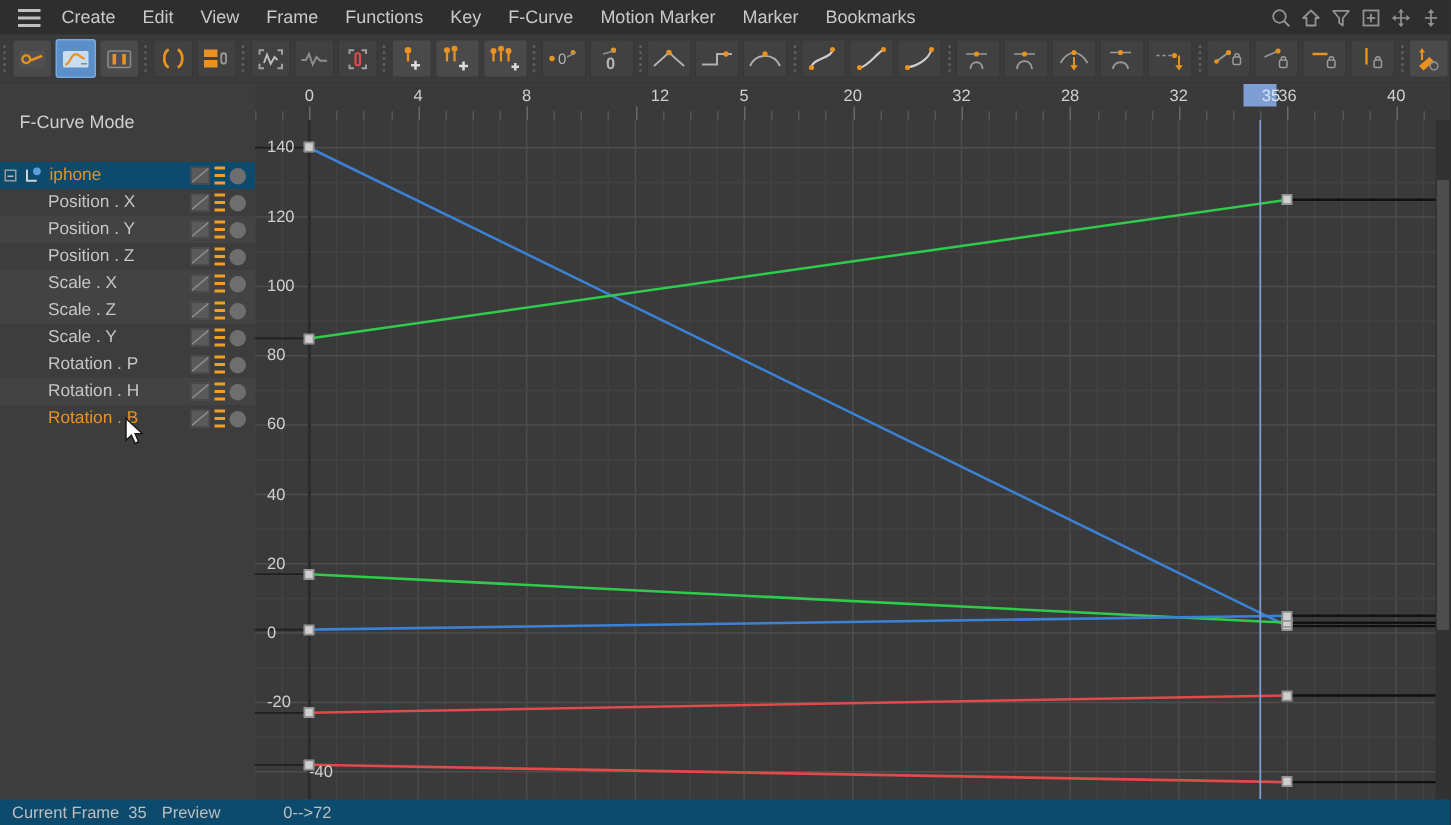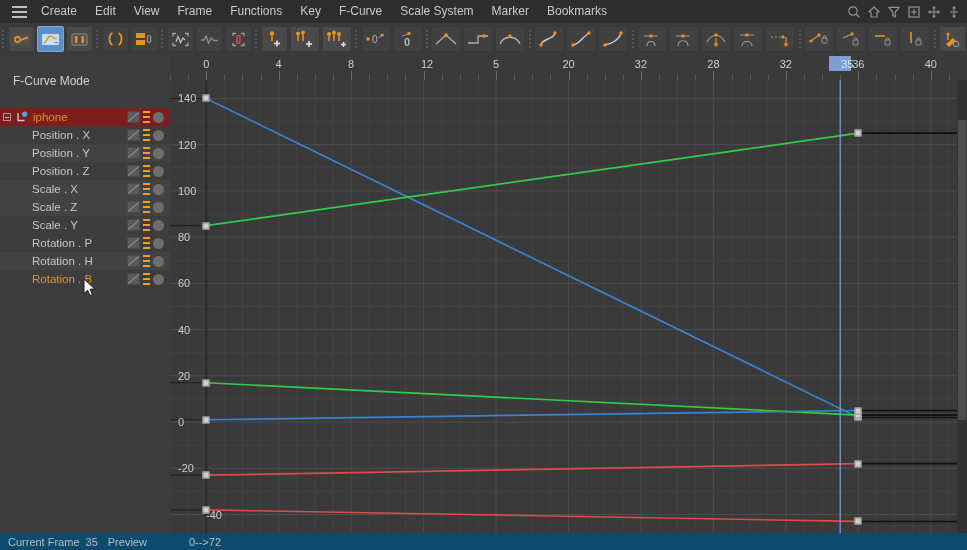--- a/index.html
+++ b/index.html
@@ -56,21 +56,21 @@
   }
   .mode-label{
     position:absolute;left:13px;top:19px;font-size:12px;color:#cfcfcf;
   }
   .tracklist{position:absolute;left:0;top:53px;width:170px;}
   .trow{
     position:relative;height:18px;display:flex;align-items:center;
     background:#3d3d3d;
   }
   .trow.alt{background:#434343;}
-  .trow.obj{background:#7f1d1d;}
+  .trow.obj{background:#0c4a6e;}
   .tw-exp{width:14px;display:flex;align-items:center;justify-content:center;}
   .tw-exp span{
     display:block;width:8px;height:8px;border:1px solid #9a9a9a;
     position:relative;box-sizing:border-box;
   }
   .tw-exp span::before{
     content:"";position:absolute;left:1px;top:3px;width:4px;height:1px;background:#bdbdbd;
   }
   .tobj-icon{width:16px;display:flex;align-items:center;justify-content:center;}
   .tlabel{
@@ -158,21 +158,21 @@
         <i></i>
       </div>
     <div id="menu-items-host" style="display:flex;align-items:center;">
         <div class="menu-item">Create</div>
         <div class="menu-item">Edit</div>
         <div class="menu-item">View</div>
         <div class="menu-item">Frame</div>
         <div class="menu-item">Functions</div>
         <div class="menu-item">Key</div>
         <div class="menu-item">F-Curve</div>
-        <div class="menu-item">Scale System</div>
+        <div class="menu-item">Motion Marker</div>
         <div class="menu-item">Marker</div>
         <div class="menu-item">Bookmarks</div>
       </div>
     <div class="menu-right">
       <div class="micon">
         <svg width="14" height="14" viewBox="0 0 14 14">
             <circle cx="6" cy="6" r="4.2" fill="none" stroke="#b9b9b9" stroke-width="1.2"></circle>
             <line x1="9" y1="9" x2="12.5" y2="12.5" stroke="#b9b9b9" stroke-width="1.3"></line>
           </svg>
       </div>
@@ -693,21 +693,21 @@
       <div class="rtick minor" style="left: 670.205px; top: 19px; height: 6px;"></div>
       <div class="rtick" style="left: 688.318px; top: 16px; height: 9px;"></div>
       <div class="rtick minor" style="left: 706.432px; top: 19px; height: 6px;"></div>
       <div class="rtick minor" style="left: 724.545px; top: 19px; height: 6px;"></div>
       <div class="rtick minor" style="left: 742.659px; top: 19px; height: 6px;"></div>
       <div class="rtick" style="left: 760.773px; top: 16px; height: 9px;"></div>
       <div class="rtick minor" style="left: 778.886px; top: 19px; height: 6px;"></div>
       <div class="rlabel" style="left: 36.2273px;">0</div>
       <div class="rlabel" style="left: 108.682px;">4</div>
       <div class="rlabel" style="left: 181.136px;">8</div>
-      <div class="rlabel" style="left: 257px; text-align: right;">12</div>
+      <div class="rlabel" style="left: 270px; text-align: right;">12</div>
       <div class="rlabel" style="left: 326.045px;">5</div>
       <div class="rlabel" style="left: 398.5px;">20</div>
       <div class="rlabel" style="left: 470.955px;">32</div>
       <div class="rlabel" style="left: 543.409px;">28</div>
       <div class="rlabel" style="left: 615.864px;">32</div>
       <div class="rlabel" style="left: 688.318px;">36</div>
       <div class="rlabel" style="left: 760.773px;">40</div>
       <div class="playhead-block" style="left: 659.205px;"></div>
       <div class="playhead-label" style="left: 671.205px;">35</div>
     </div>

